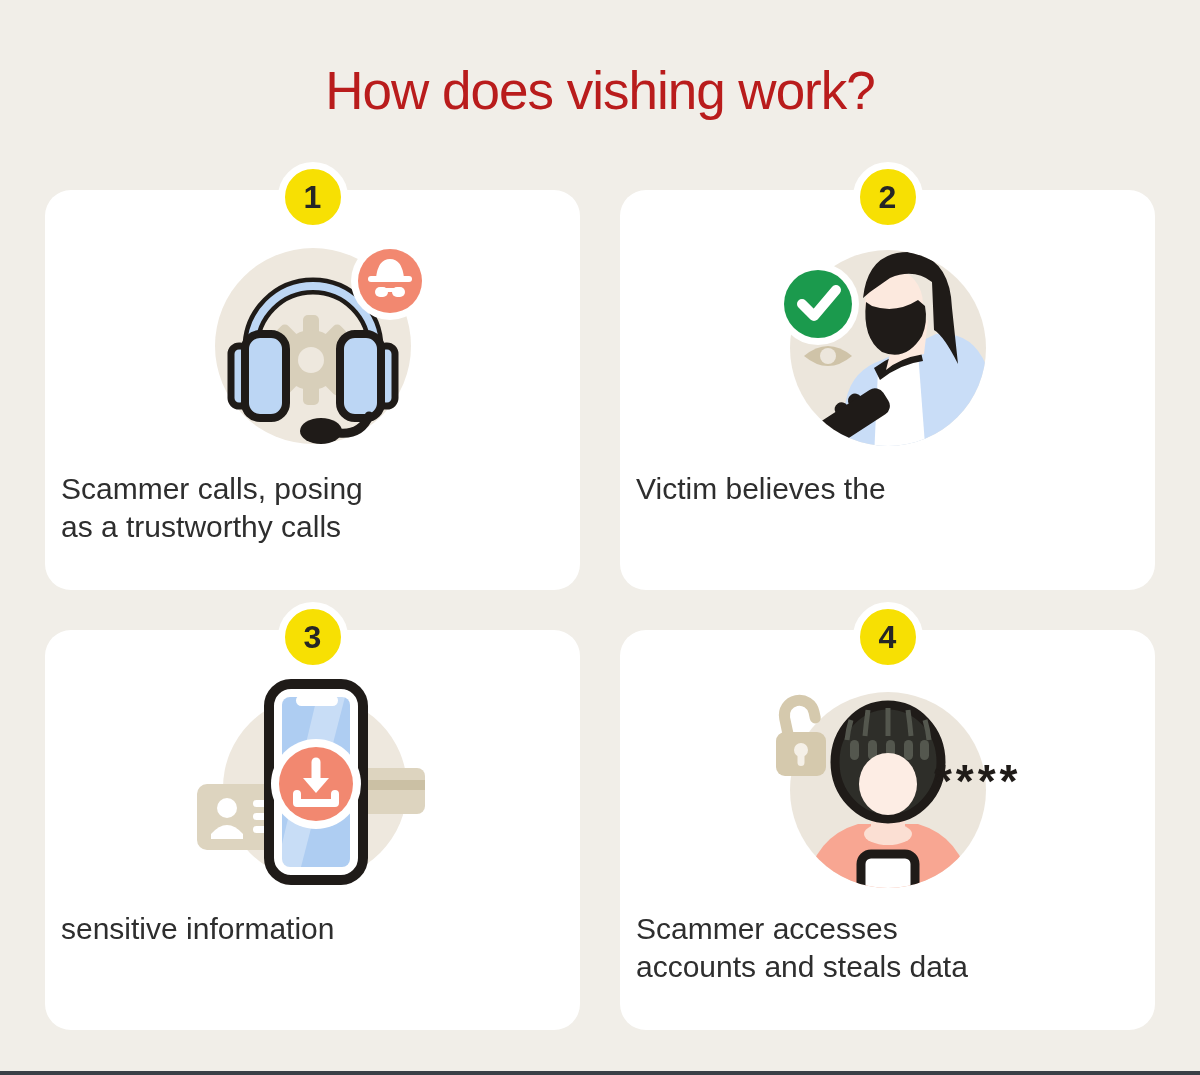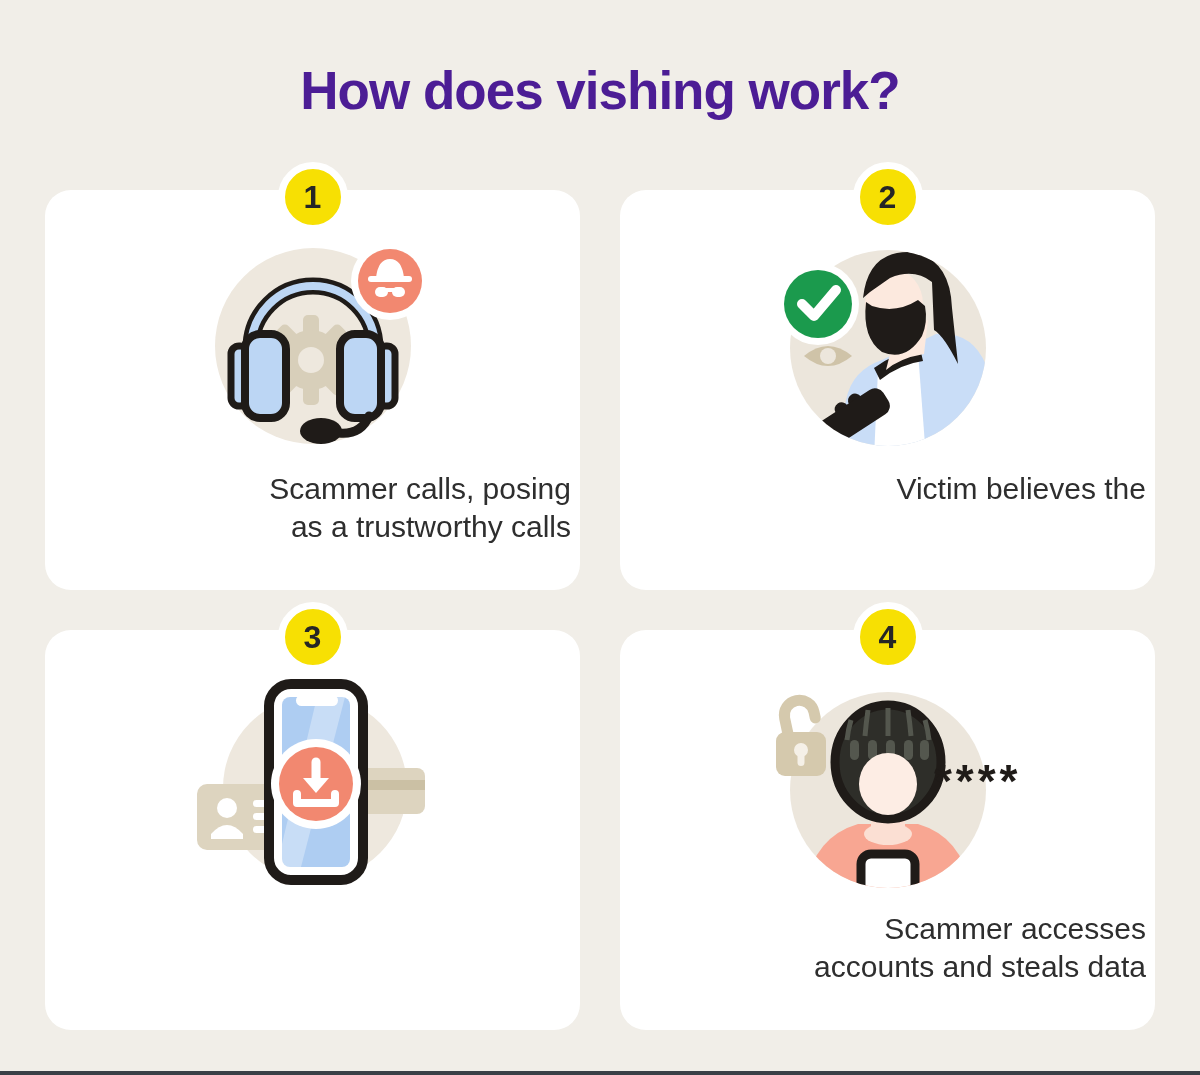--- a/index.html
+++ b/index.html
@@ -3,41 +3,41 @@
 <meta charset="utf-8">
 <style>
   html,body { margin:0; padding:0; background:#F1EEE8; }
   .page {
     position:relative; width:1200px; height:1075px; overflow:hidden;
     background:#F1EEE8;
     font-family:"Liberation Sans", sans-serif;
   }
   .title {
     margin:0; padding-top:60px;
-    text-align:center; font-size:53px; font-weight:700;
-    letter-spacing:-1px; color:#4c1d95;
+    text-align:center; font-size:53px; font-weight:400;
+    letter-spacing:-1px; color:#b91c1c;
   }
   .grid {
     position:absolute; top:190px; left:45px; right:45px;
     display:grid; grid-template-columns:1fr 1fr; column-gap:40px; row-gap:40px;
   }
   .card {
     position:relative; background:#FFFFFF; border-radius:26px; height:400px;
   }
   .badge {
     position:absolute; top:-28px; left:50%; transform:translateX(-50%);
     width:56px; height:56px; border-radius:50%;
     background:#F7E003; border:7px solid #FFFFFF;
     display:flex; align-items:center; justify-content:center;
     font-size:32px; font-weight:700; color:#262626;
   }
   .art { position:relative; width:240px; height:240px; margin:28px auto 0; }
   .art svg { display:block; width:240px; height:240px; }
   .caption {
-    margin:12px 9px 0; text-align:right;
+    margin:12px 16px 0; text-align:left;
     font-size:30px; line-height:1.26; color:#2E2E2E;
   }
   .caption span { display:block; }
   .asterisks {
     position:absolute; right:-14px; top:96px;
     font-size:46px; font-weight:800; letter-spacing:4px; color:#1F1B18;
   }
   .footer-bar {
     position:absolute; left:0; right:0; bottom:0; height:4px; background:#3A3F46;
   }
@@ -167,20 +167,21 @@
           <g>
             <circle cx="123" cy="126" r="45" fill="#FFFFFF"></circle>
             <circle cx="123" cy="126" r="37" fill="#F28870"></circle>
             <line x1="123" y1="104" x2="123" y2="122" stroke="#FFFFFF" stroke-width="9" stroke-linecap="round"></line>
             <polygon points="110,120 136,120 123,135" fill="#FFFFFF"></polygon>
             <path d="M104,136 L104,145 L142,145 L142,136" fill="none" stroke="#FFFFFF" stroke-width="8" stroke-linecap="round" stroke-linejoin="round"></path>
           </g>
         </svg>
       </div>
       <p class="caption">
+        <span>sensitive information</span>
       </p>
     </section>
 
     <section class="card">
       <div class="badge">
         <span>4</span>
       </div>
       <div class="art">
         <svg viewBox="0 0 240 240">
           <defs>

